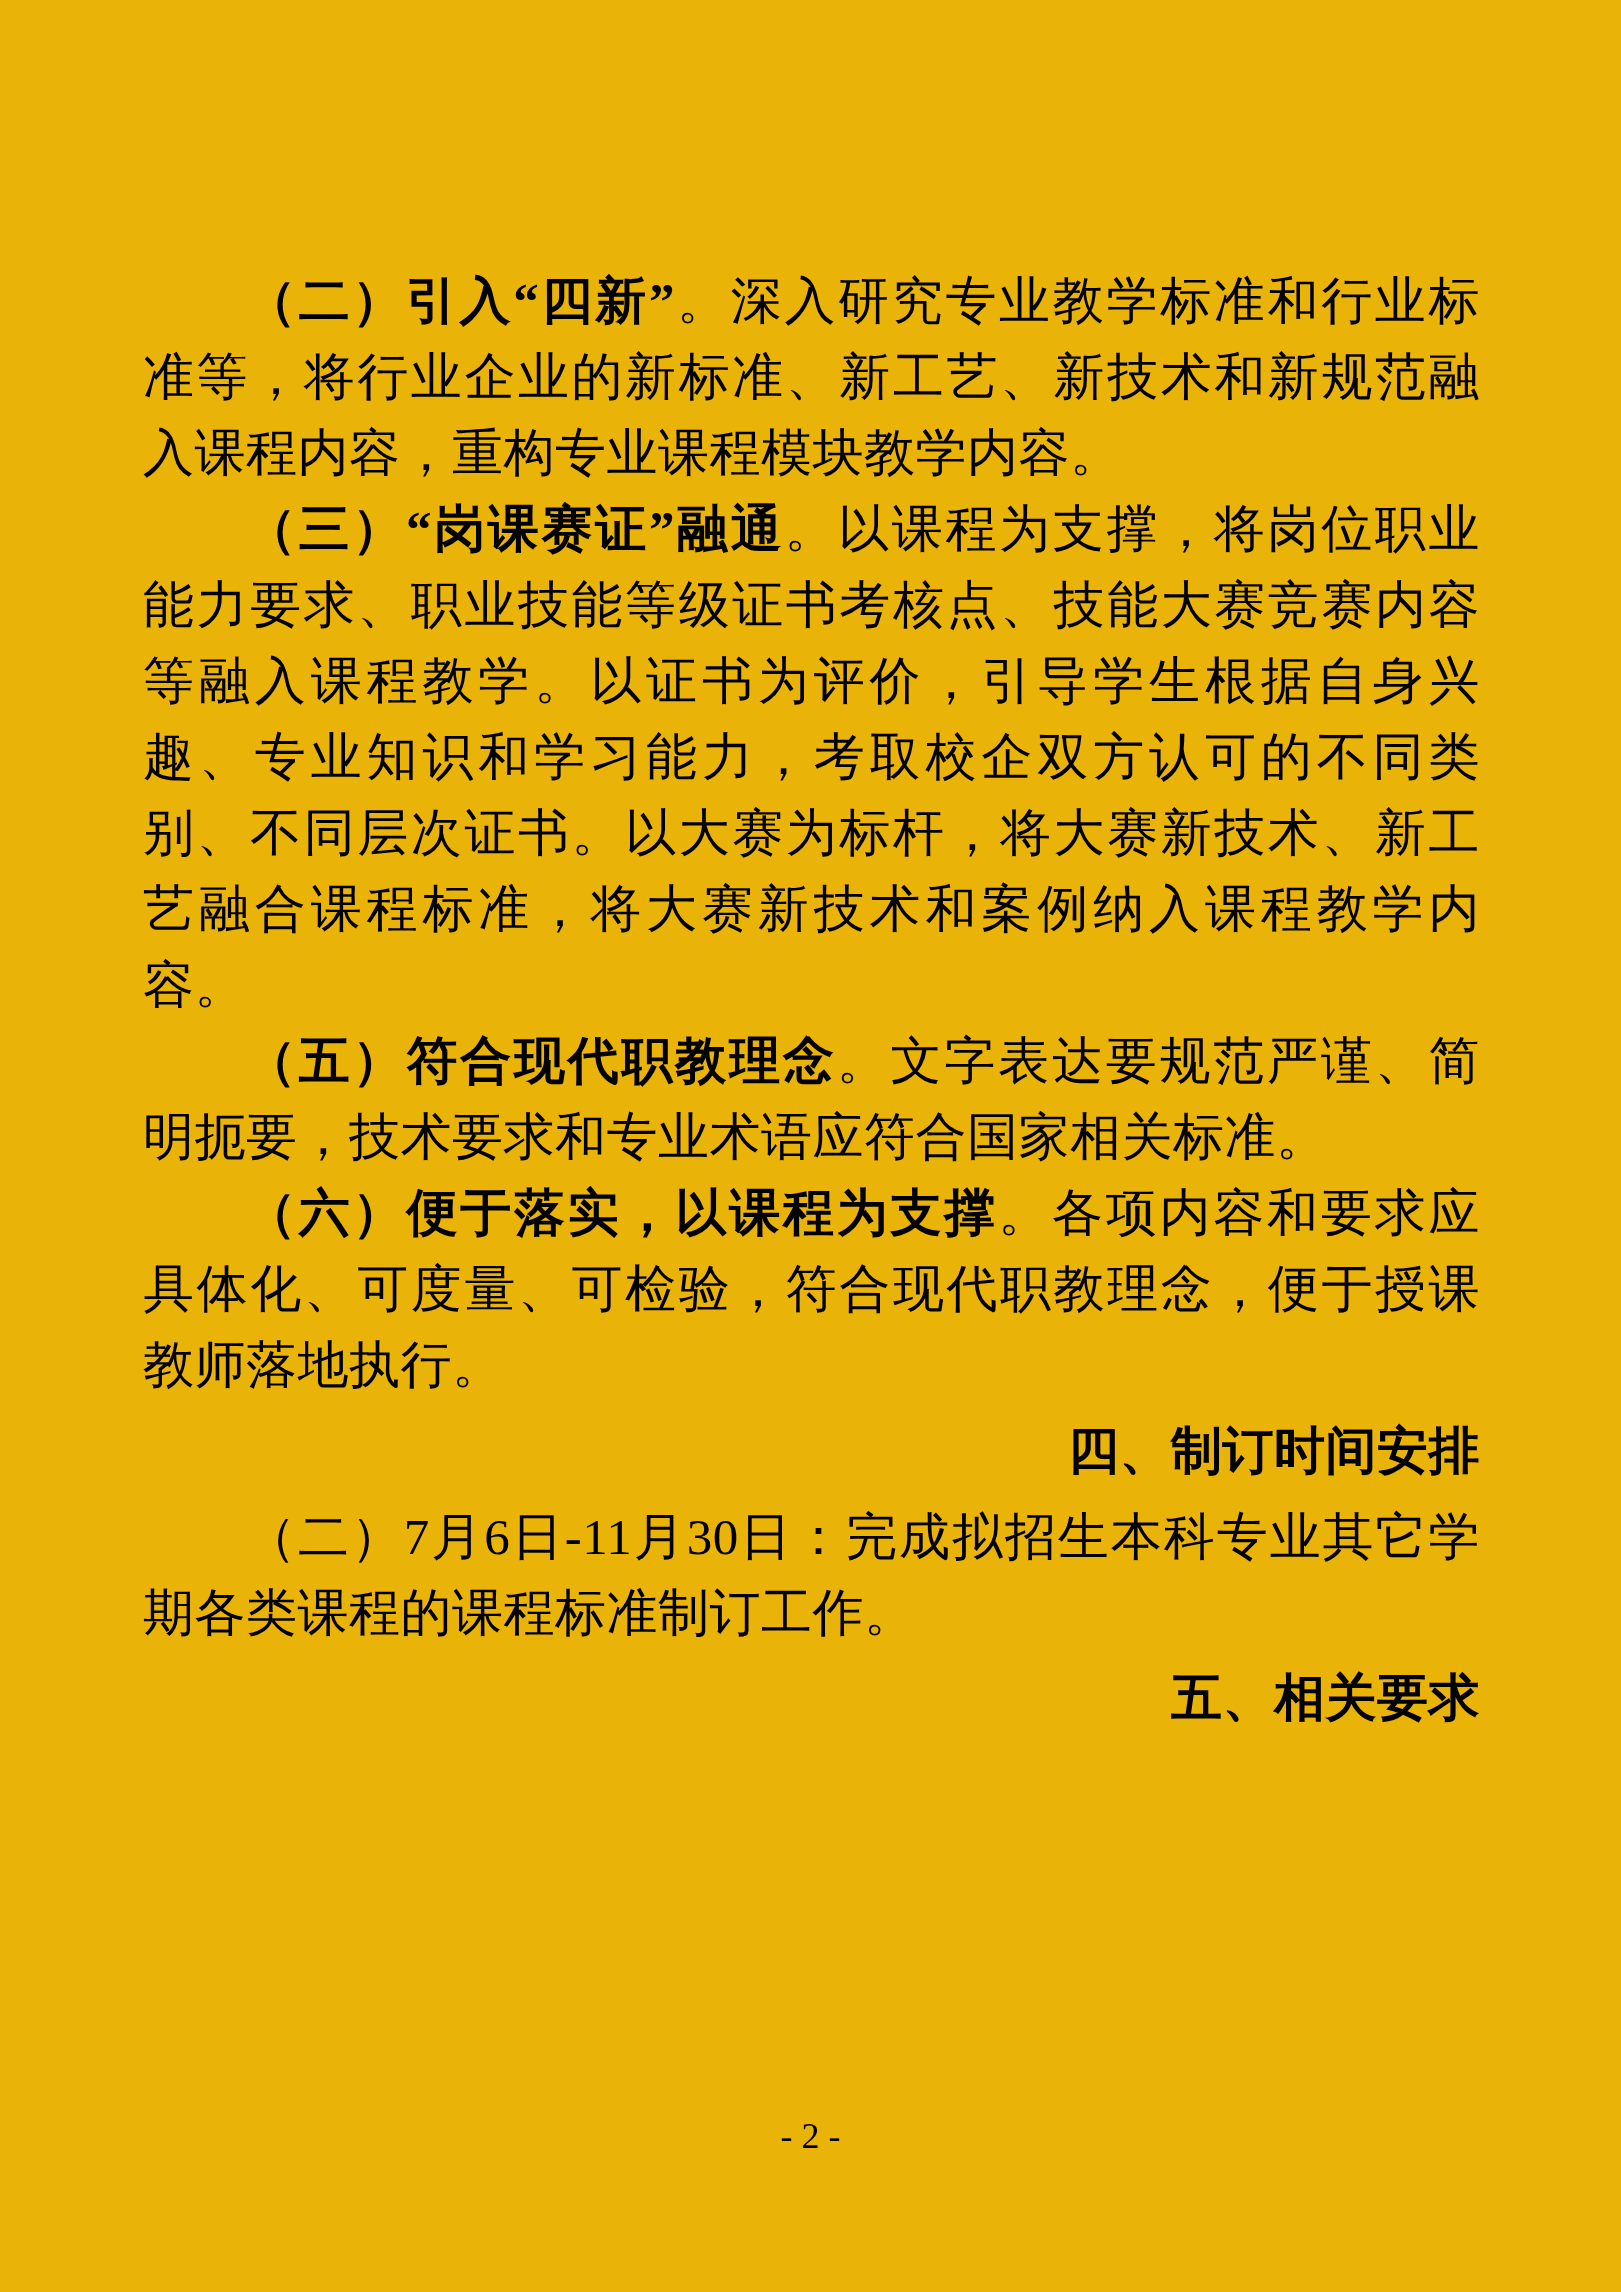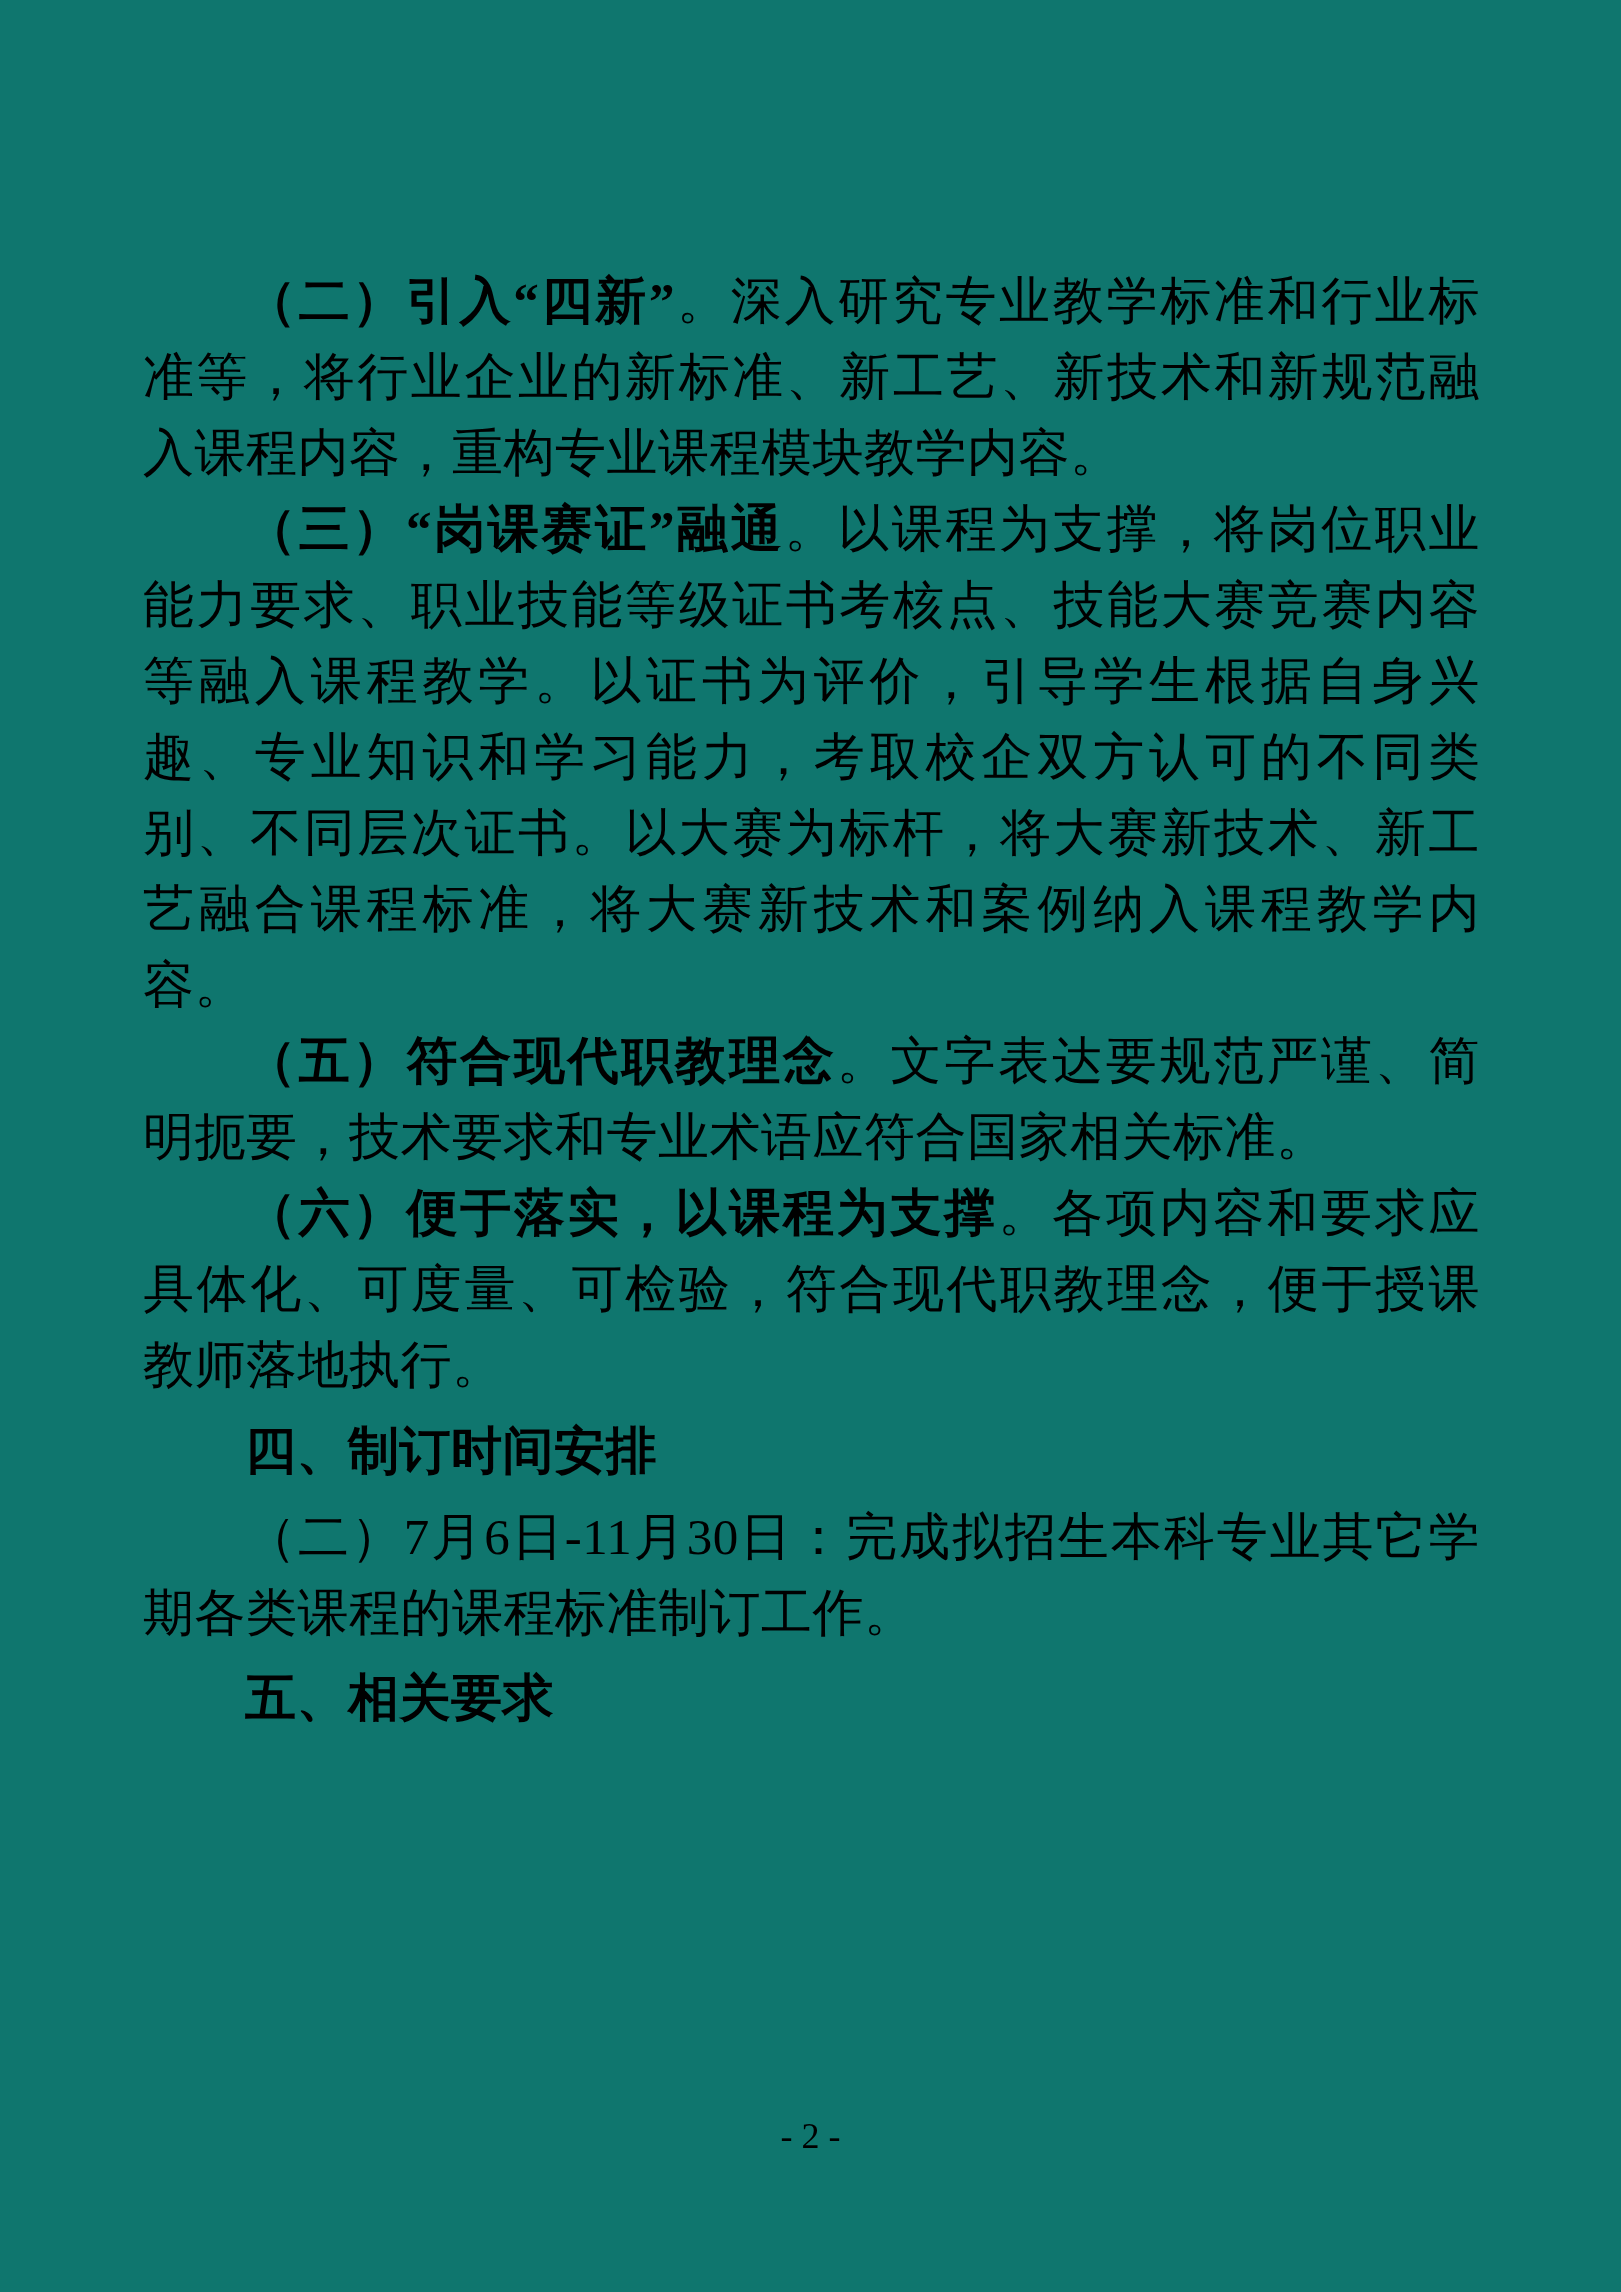--- a/index.html
+++ b/index.html
@@ -4,21 +4,21 @@
 <style>
   html, body {
     margin: 0;
     padding: 0;
     background: #ffffff;
   }
   .page {
     position: relative;
     width: 1621px;
     height: 2293px;
-    background: #0f766e;
+    background: #eab308;
     overflow: hidden;
     font-family: "Liberation Serif", "DejaVu Serif", serif;
     color: #000000;
   }
   .content {
     position: absolute;
     left: 143px;
     top: 263px;
     width: 1337px;
     font-size: 51px;
@@ -31,21 +31,21 @@
     text-indent: 102px;
   }
   .lead {
     font-weight: bold;
   }
   .heading {
     font-family: "Liberation Sans", "DejaVu Sans", sans-serif;
     font-weight: bold;
     margin-top: 9.8px !important;
     margin-bottom: 9.8px !important;
-    text-align: left;
+    text-align: right;
   }
   .page-num {
     position: absolute;
     top: 2115px;
     left: 0;
     width: 100%;
     text-align: center;
     font-size: 36px;
     line-height: 43px;
     font-family: "Liberation Serif", "DejaVu Serif", serif;

